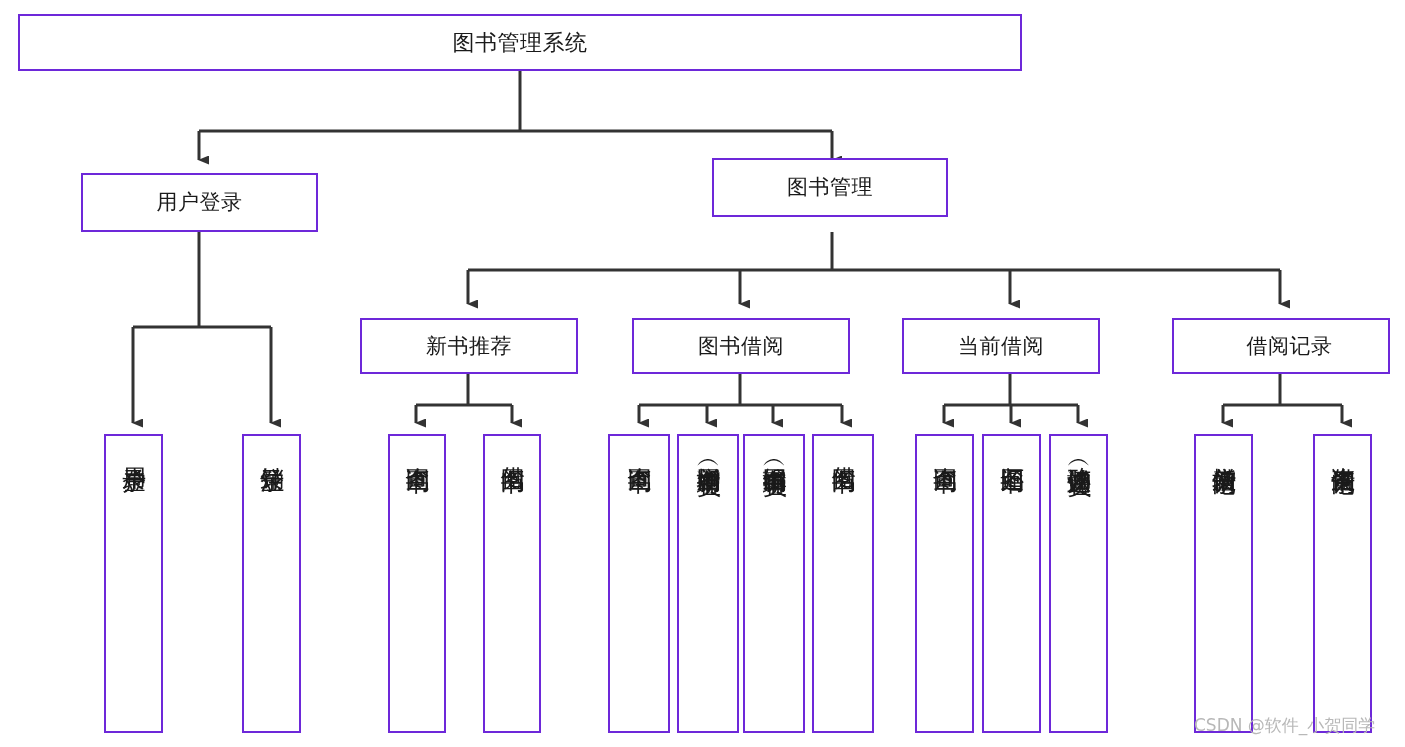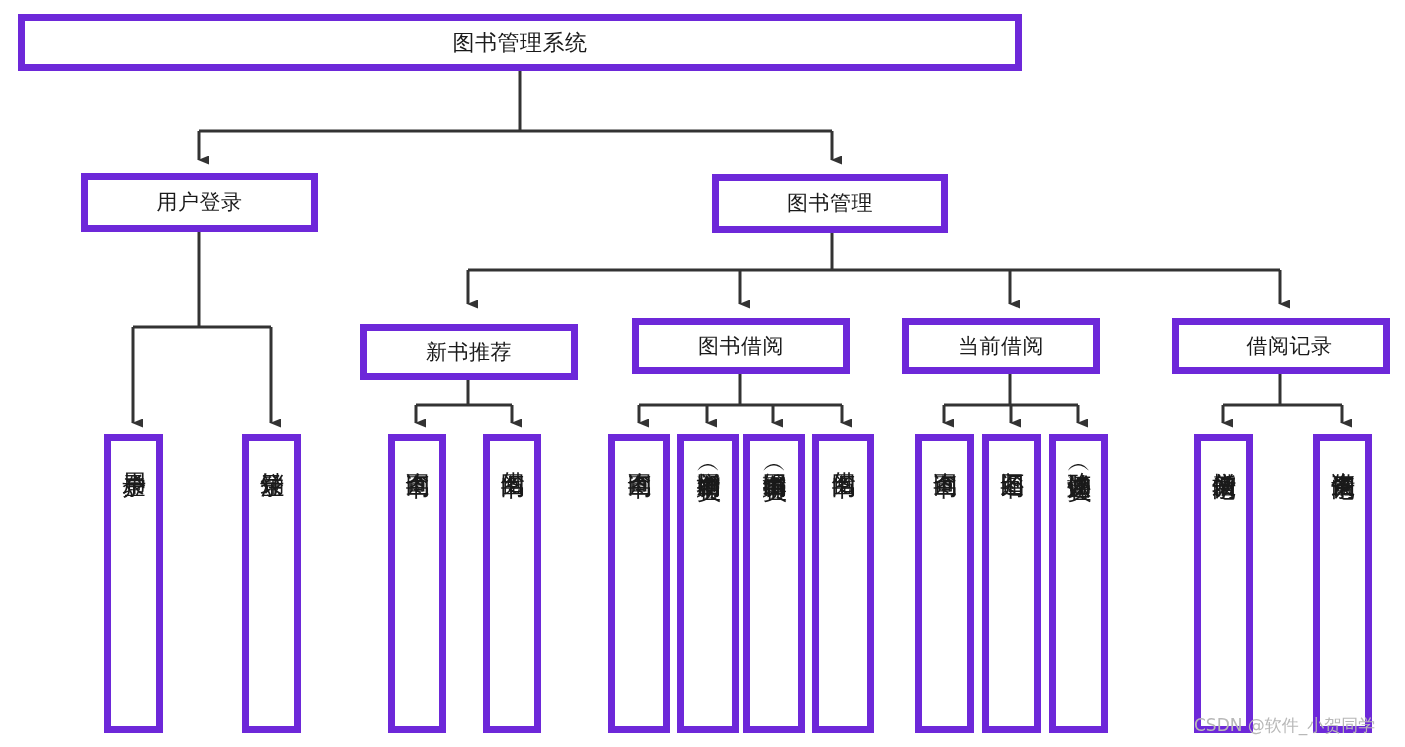--- a/index.html
+++ b/index.html
@@ -19,21 +19,21 @@
     position: absolute;
     left: 0;
     top: 0;
     width: 1405px;
     height: 747px;
     pointer-events: none;
   }
   .node {
     position: absolute;
     box-sizing: border-box;
-    border: 7px solid #6d28d9;
+    border: 2px solid #6d28d9;
     background: #ffffff;
     display: flex;
     align-items: center;
     justify-content: center;
     color: #1a1a1a;
   }
   .node .label {
     text-align: center;
     line-height: 1.05;
     letter-spacing: 0.5px;
@@ -122,25 +122,25 @@
     </g>
   </svg>
 
   <div class="node root horiz" style="left:18px; top:14px; width:1004px; height:57px;">
     <span class="label">图书管理系统</span>
   </div>
 
   <div class="node horiz" style="left:81px; top:173px; width:237px; height:59px;">
     <span class="label">用户登录</span>
   </div>
-  <div class="node horiz" style="left:712px; top:174px; width:236px; height:59px;">
+  <div class="node horiz" style="left:712px; top:158px; width:236px; height:59px;">
     <span class="label">图书管理</span>
   </div>
 
-  <div class="node horiz" style="left:360px; top:318px; width:218px; height:56px;margin-top:6px;">
+  <div class="node horiz" style="left:360px; top:318px; width:218px; height:56px;">
     <span class="label">新书推荐</span>
   </div>
   <div class="node horiz" style="left:632px; top:318px; width:218px; height:56px;">
     <span class="label">图书借阅</span>
   </div>
   <div class="node horiz" style="left:902px; top:318px; width:198px; height:56px;">
     <span class="label">当前借阅</span>
   </div>
   <div class="node horiz" style="left:1172px; top:318px; width:218px; height:56px;padding-left:17px;">
     <span class="label">借阅记录</span>

